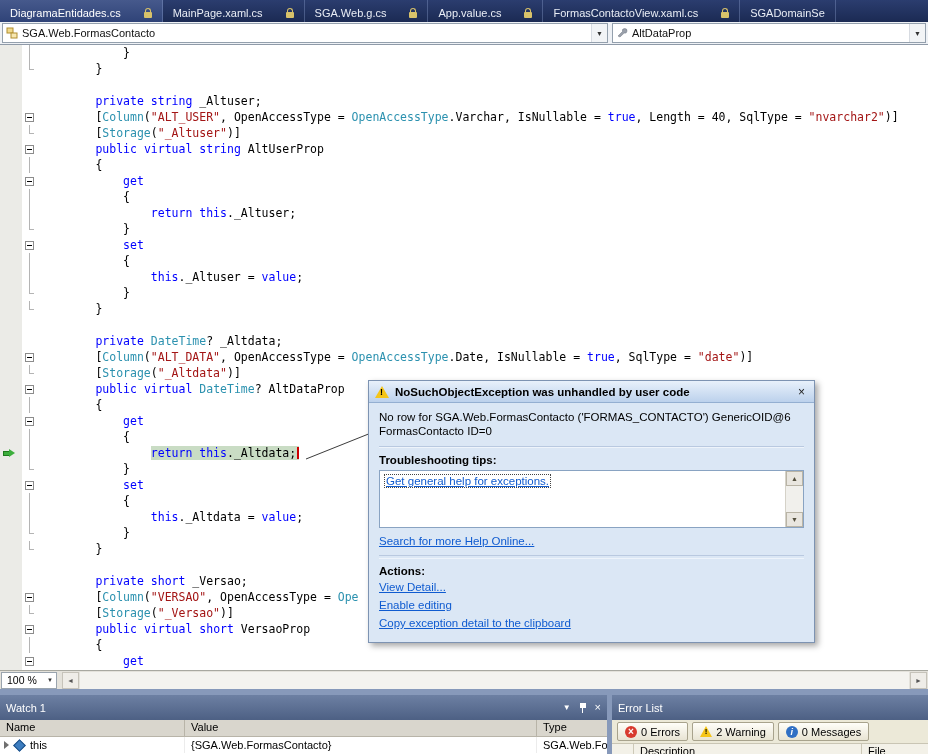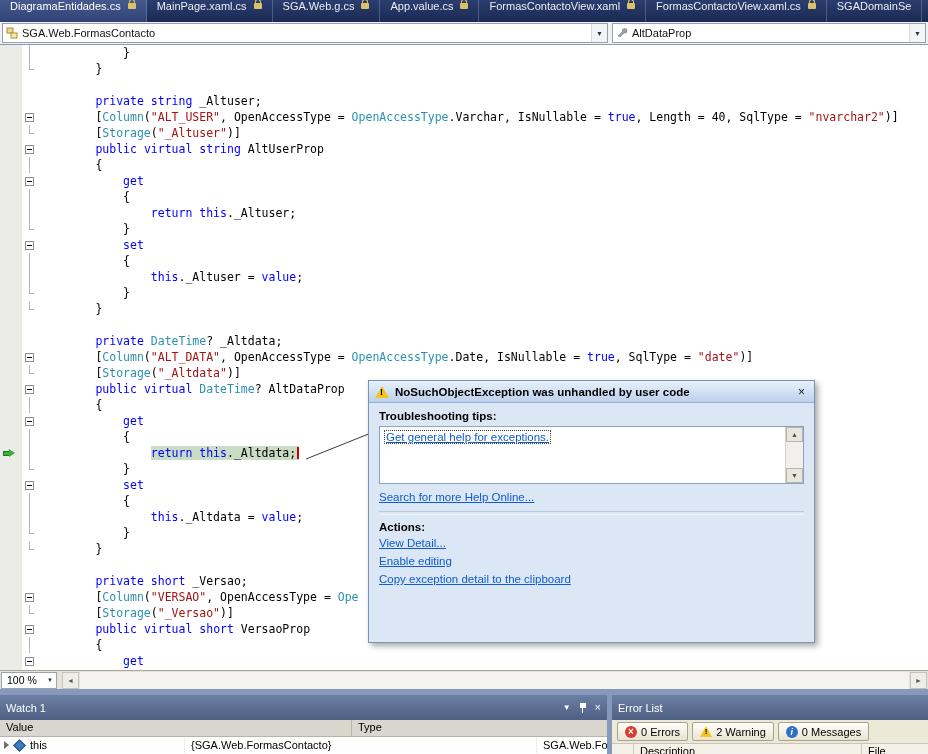--- a/index.html
+++ b/index.html
@@ -5,21 +5,21 @@
   html,body{margin:0;padding:0;}
   body{
     width:928px;height:754px;overflow:hidden;position:relative;
     background:#8799ba;font-family:"Liberation Sans",sans-serif;
     -webkit-font-smoothing:antialiased;
   }
   
   .tabbar{position:absolute;top:0;left:0;width:928px;height:22px;
     background:linear-gradient(#2b3d6f,#1b2a53);display:flex;overflow:hidden;
     border-bottom:1px solid #12203f;}
-  .tab{display:flex;gap:7px;padding:0 10px;height:26px;flex:0 0 auto;
+  .tab{display:flex;align-items:center;gap:23px;padding:0 10px;height:26px;flex:0 0 auto;
     border-right:1px solid rgba(150,170,215,.35);color:#e9edf5;font-size:11px;white-space:nowrap;}
   .tab.active{background:linear-gradient(#46598c,#2b3f74);color:#ffffff;}
   .lock-icon{width:8px;height:6px;background:#d8c26a;border-radius:1px;position:relative;margin-top:3px;flex:0 0 auto;}
   .lock-icon::before{content:'';position:absolute;left:1px;top:-4px;width:4px;height:4px;
     border:1.5px solid #d8c26a;border-bottom:none;border-radius:3px 3px 0 0;}
   
   .navbar{position:absolute;top:22px;left:0;width:928px;height:22px;background:#eef1f5;
     border-bottom:1px solid #8f9aa8;display:flex;align-items:center;}
   .combo{height:18px;background:#fff;border:1px solid #94a0ad;display:flex;align-items:center;
     font-size:11px;color:#111;overflow:hidden;}
@@ -132,24 +132,20 @@
     <div class="tab">
       <span class="tab-label">MainPage.xaml.cs</span>
       <span class="lock-icon"></span>
     </div>
     <div class="tab">
       <span class="tab-label">SGA.Web.g.cs</span>
       <span class="lock-icon"></span>
     </div>
     <div class="tab">
       <span class="tab-label">App.value.cs</span>
-      <span class="lock-icon"></span>
-    </div>
-    <div class="tab">
-      <span class="tab-label">FormasContactoView.xaml</span>
       <span class="lock-icon"></span>
     </div>
     <div class="tab">
       <span class="tab-label">FormasContactoView.xaml.cs</span>
       <span class="lock-icon"></span>
     </div>
     <div class="tab">
       <span class="tab-label">SGADomainSe</span>
     </div>
   </div>
@@ -225,20 +221,24 @@
   <line x1="306" y1="459" x2="371" y2="433" stroke="#3b3b3b" stroke-width="1"></line>
 </svg>
 
 <div class="exc-dialog">
   <div class="exc-title">
     <span class="warn-tri"></span>
     <span>NoSuchObjectException was unhandled by user code</span>
     <span class="exc-close">×</span>
   </div>
   <div class="exc-body">
+    <div class="exc-msg">
+      <div>No row for SGA.Web.FormasContacto ('FORMAS_CONTACTO') GenericOID@6</div>
+      <div>FormasContacto ID=0</div>
+    </div>
     <div class="exc-section-label">Troubleshooting tips:</div>
     <div class="tips-box">
       <div class="tips-list"><a class="exc-link tip-link">Get general help for exceptions.</a></div>
       <div class="vscroll">
         <span class="vs-btn">▲</span>
         <span class="vs-btn">▼</span>
       </div>
     </div>
     <a class="exc-link online-link">Search for more Help Online...</a>
     <div class="exc-divider"></div>
@@ -264,20 +264,21 @@
 <div class="panel watch-panel">
   <div class="panel-title">
     <span>Watch 1</span>
     <span class="panel-btns">
       <span class="panel-btn">▼</span>
       <span class="pin-icon"></span>
       <span class="panel-btn close-glyph">×</span>
     </span>
   </div>
   <div class="watch-header">
+    <div class="wh-cell wh-name">Name</div>
     <div class="wh-cell wh-value">Value</div>
     <div class="wh-cell wh-type">Type</div>
   </div>
   <div>
       <div class="watch-row">
         <div class="w-cell w-name">
           <span class="expander"></span>
           <span class="diamond"></span>
           <span>this</span>
         </div>

